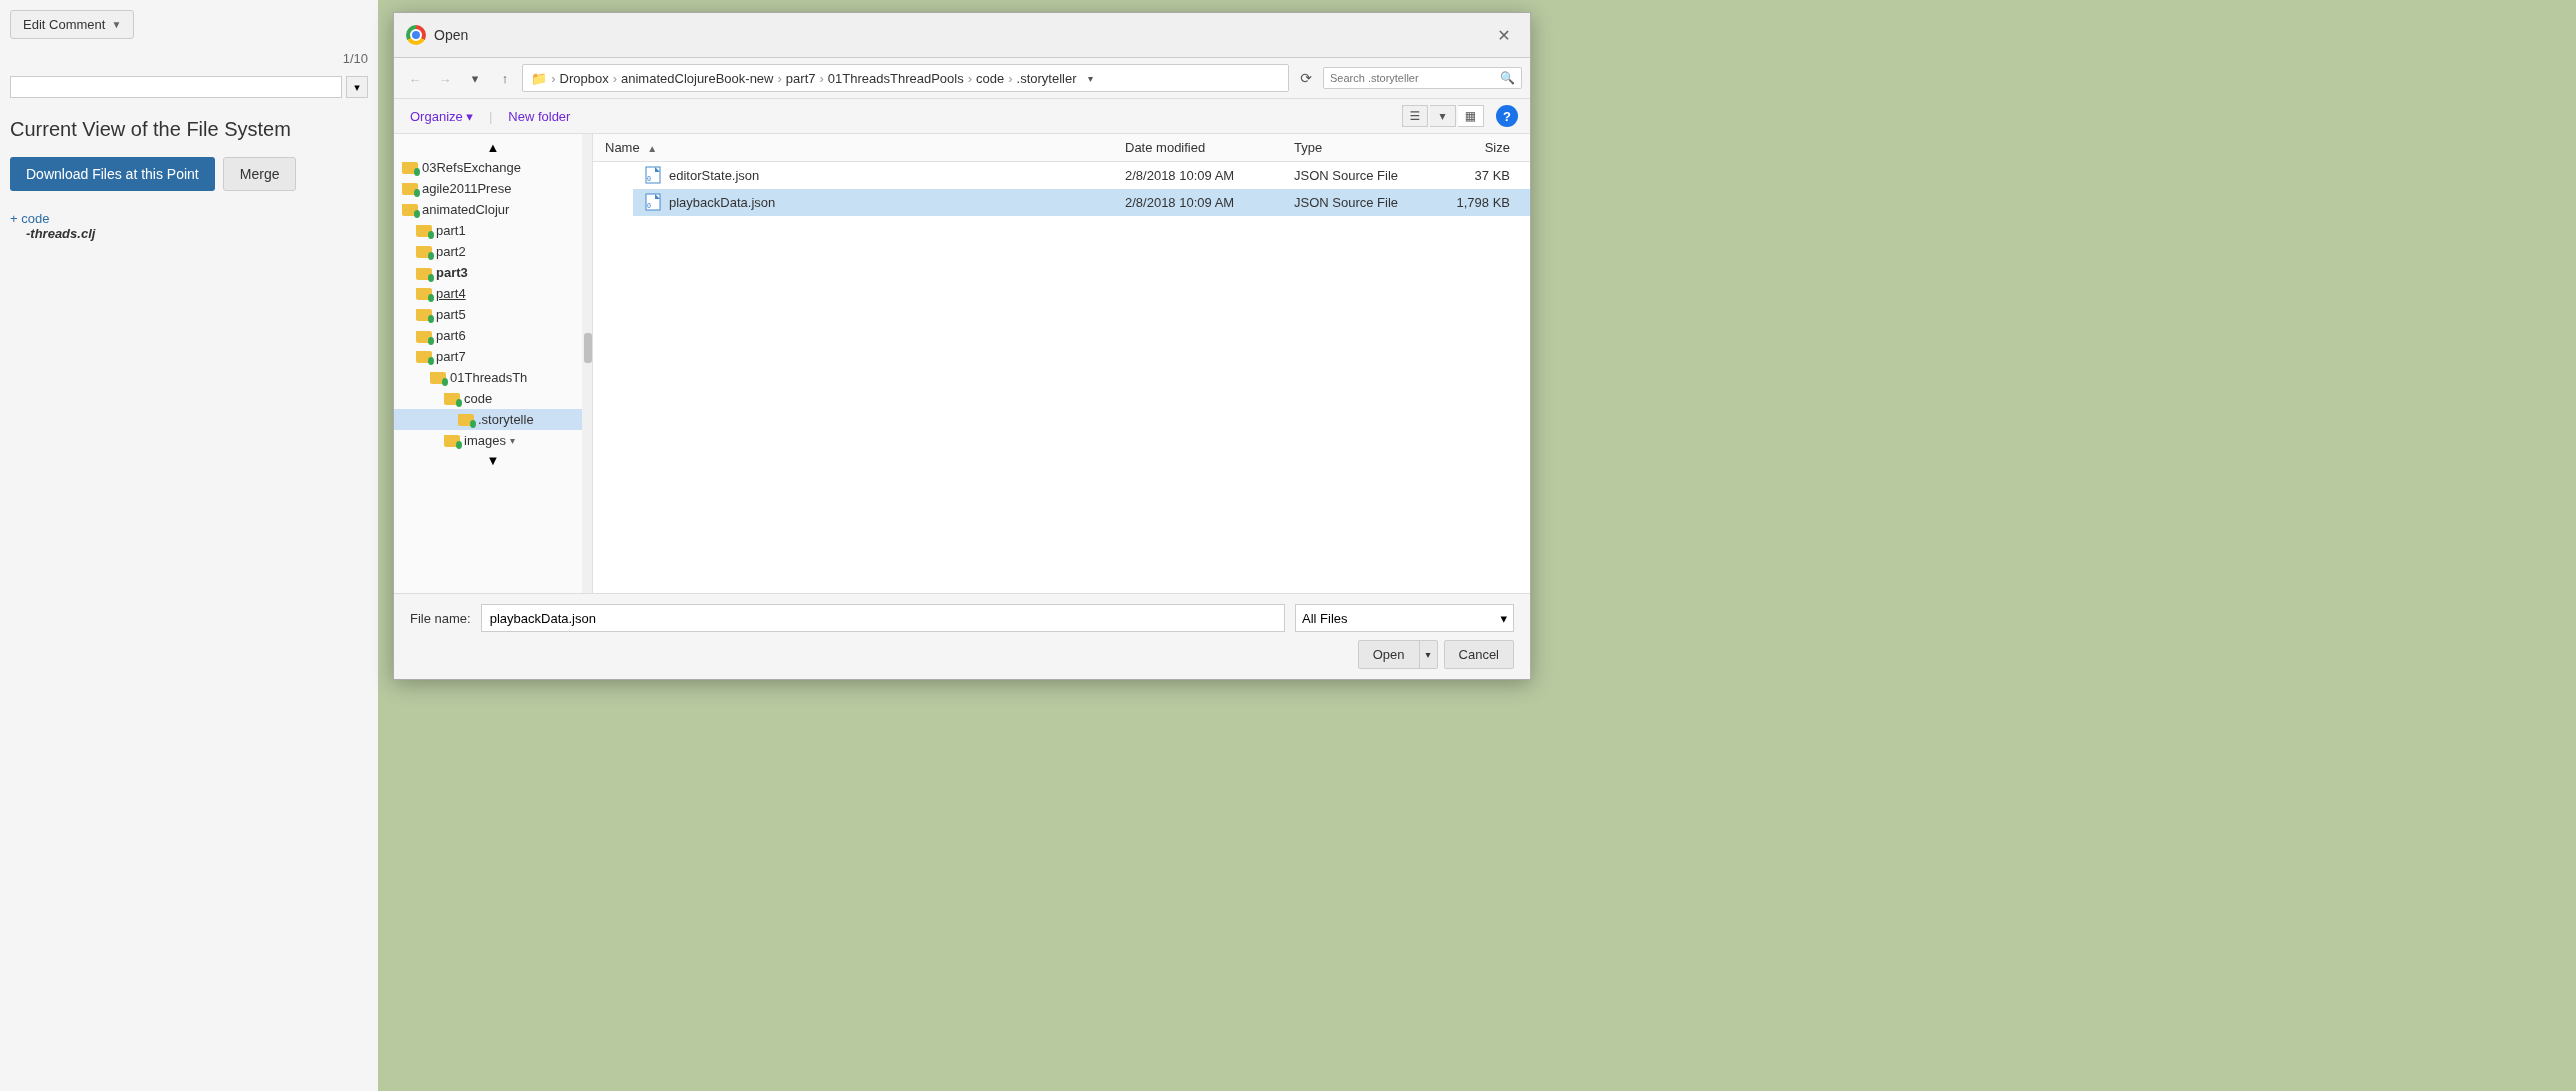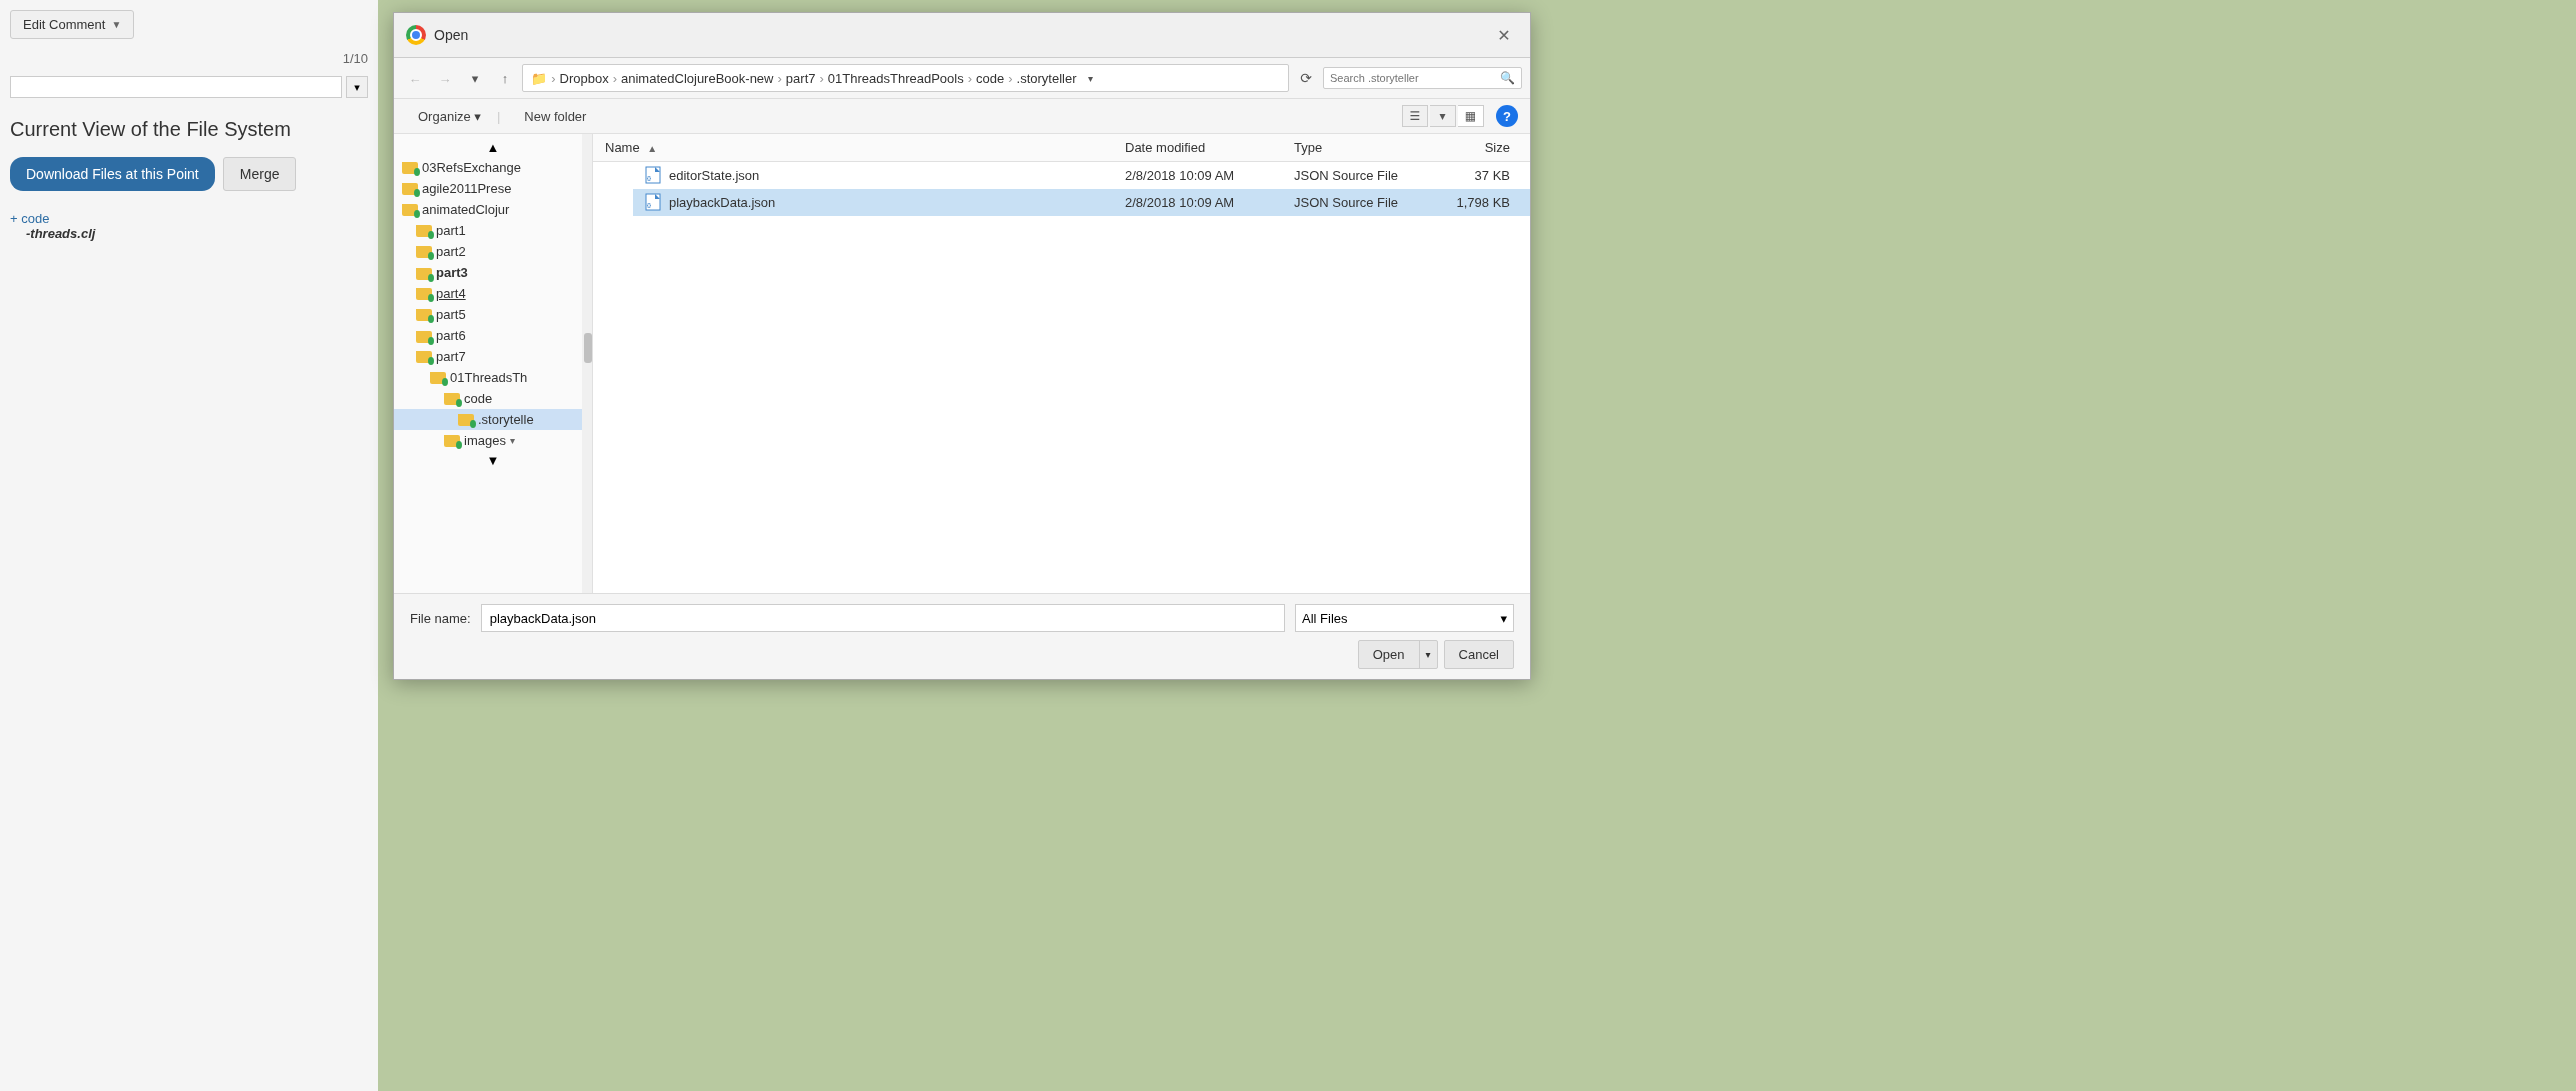--- a/index.html
+++ b/index.html
@@ -86,21 +86,21 @@
     .action-buttons {
       display: flex;
       gap: 8px;
       margin-bottom: 20px;
     }
 
     .btn-download {
       background: #2e6da4;
       color: #fff;
       border: none;
-      border-radius: 13px;
+      border-radius: 3px;
       padding: 8px 16px;
       font-size: 14px;
       cursor: pointer;
       font-weight: 500;
     }
 
     .btn-merge {
       background: #e8e8e8;
       color: #333;
       border: 1px solid #ccc;
@@ -291,26 +291,25 @@
       display: flex;
       align-items: center;
       padding: 6px 12px;
       background: #f5f5f5;
       border-bottom: 1px solid #e0e0e0;
       gap: 12px;
     }
 
     .toolbar-btn {
       font-size: 13px;
-      color: #404040;
+      color: #6d28d9;
       cursor: pointer;
       background: none;
       border: none;
       padding: 3px 4px;
-      margin-left: 8px;
     }
 
     .toolbar-separator {
       color: #ccc;
     }
 
     .toolbar-spacer {
       flex: 1;
     }
 

